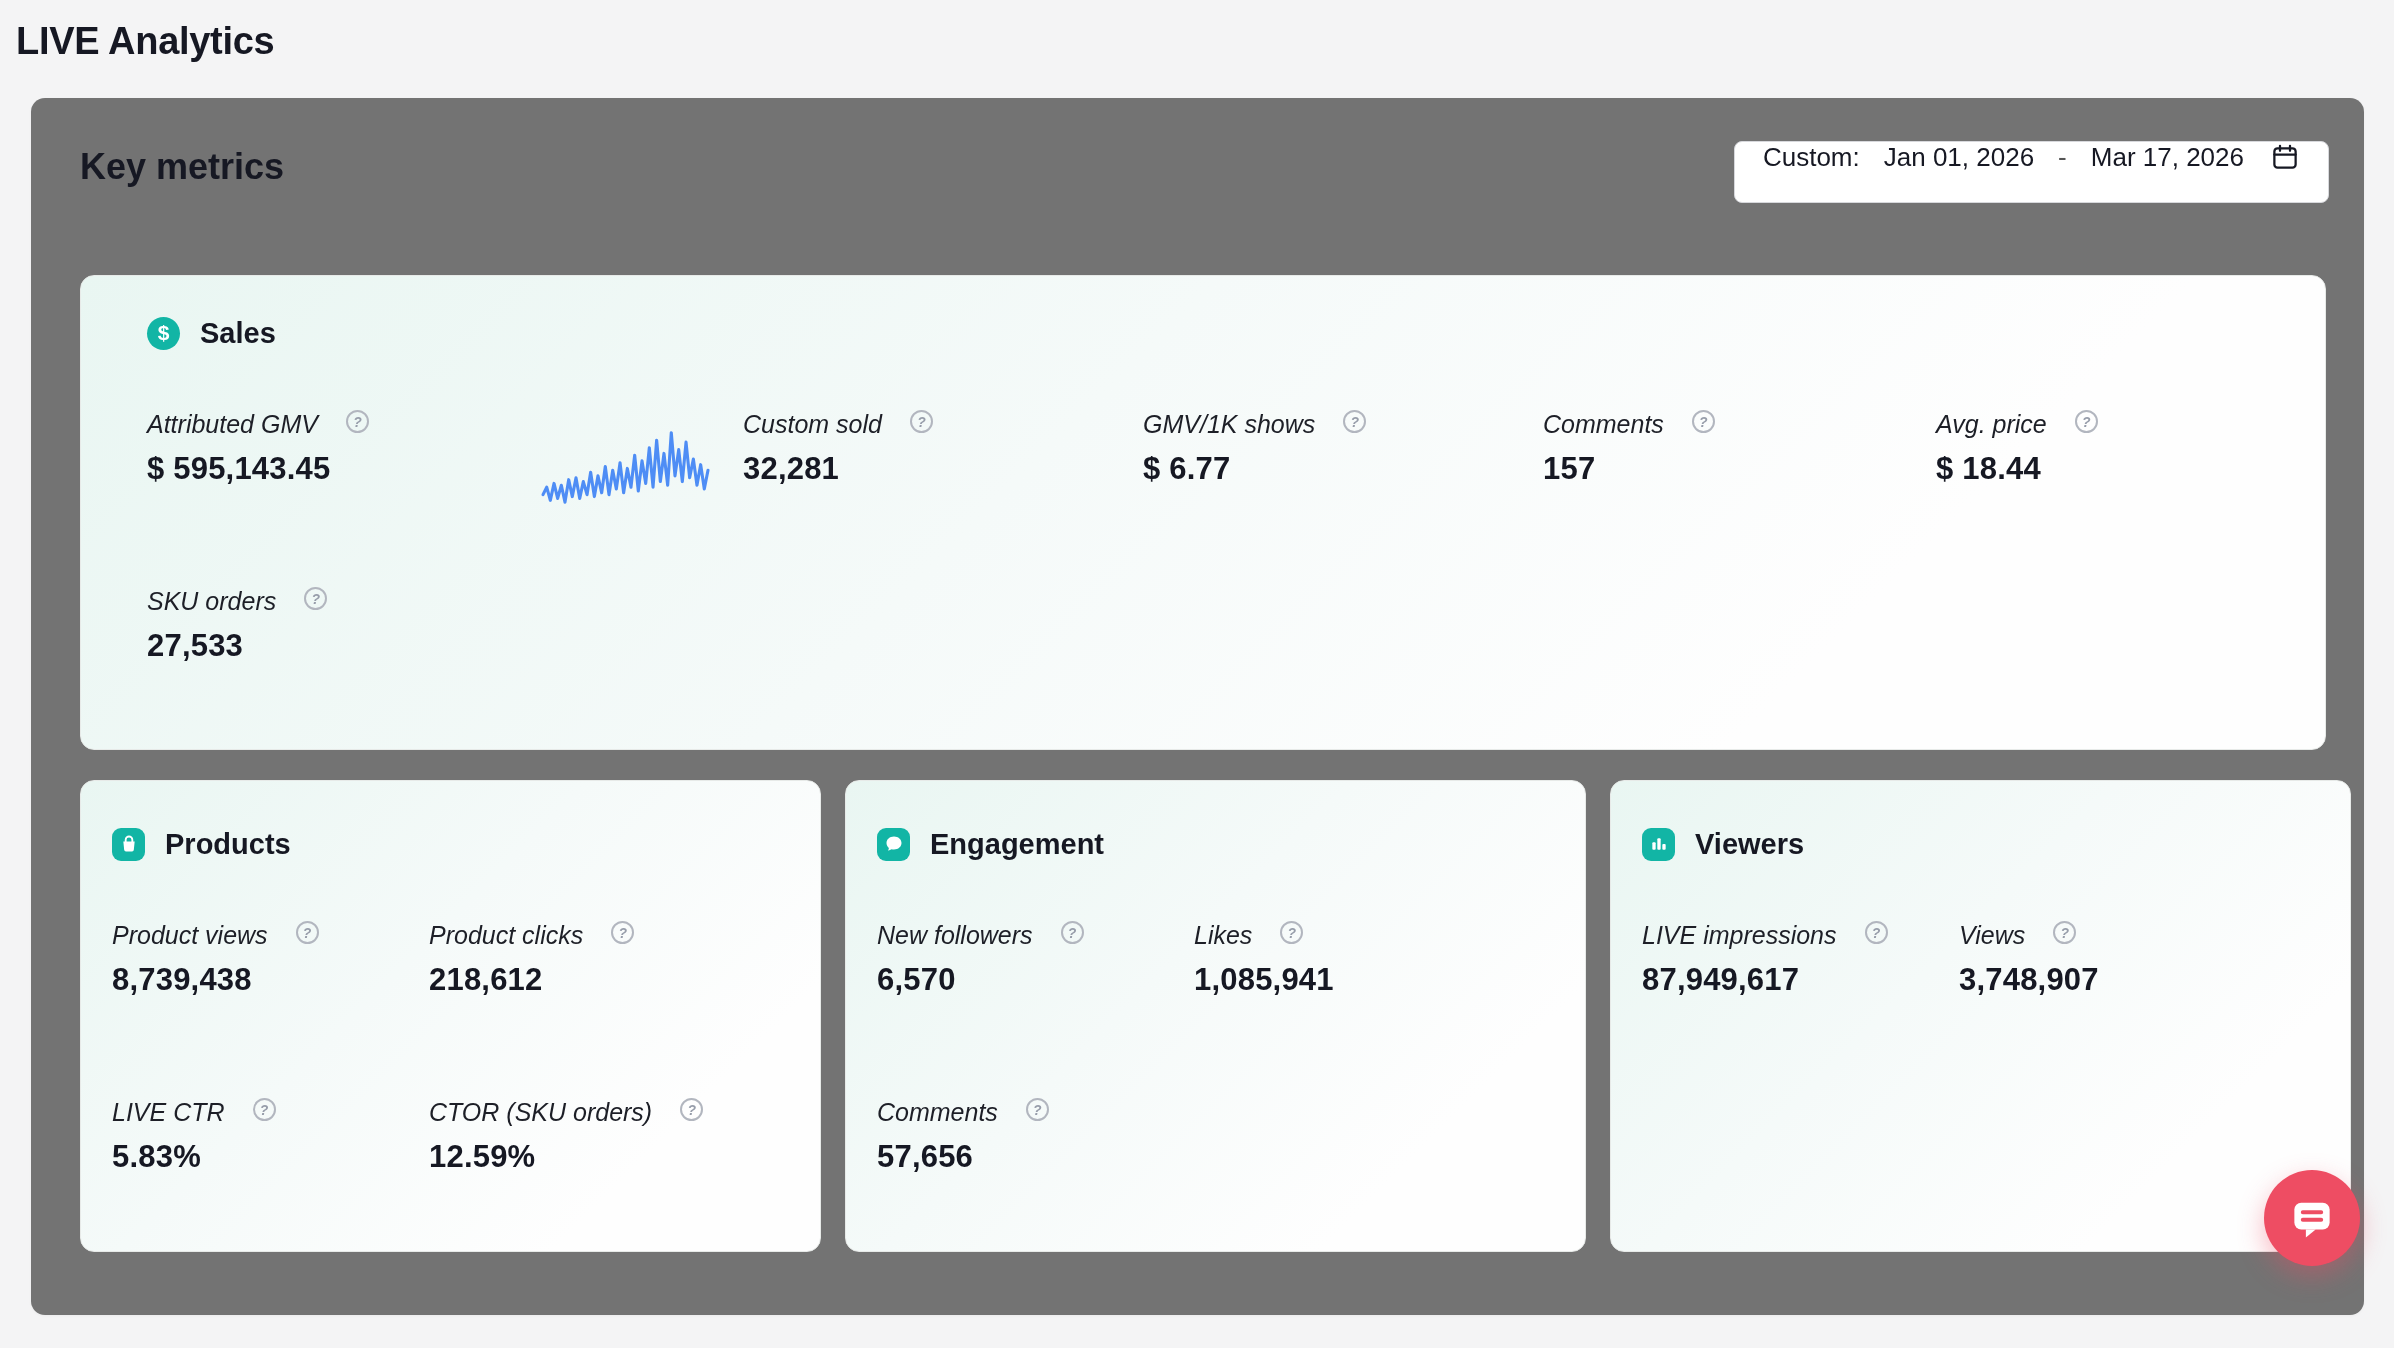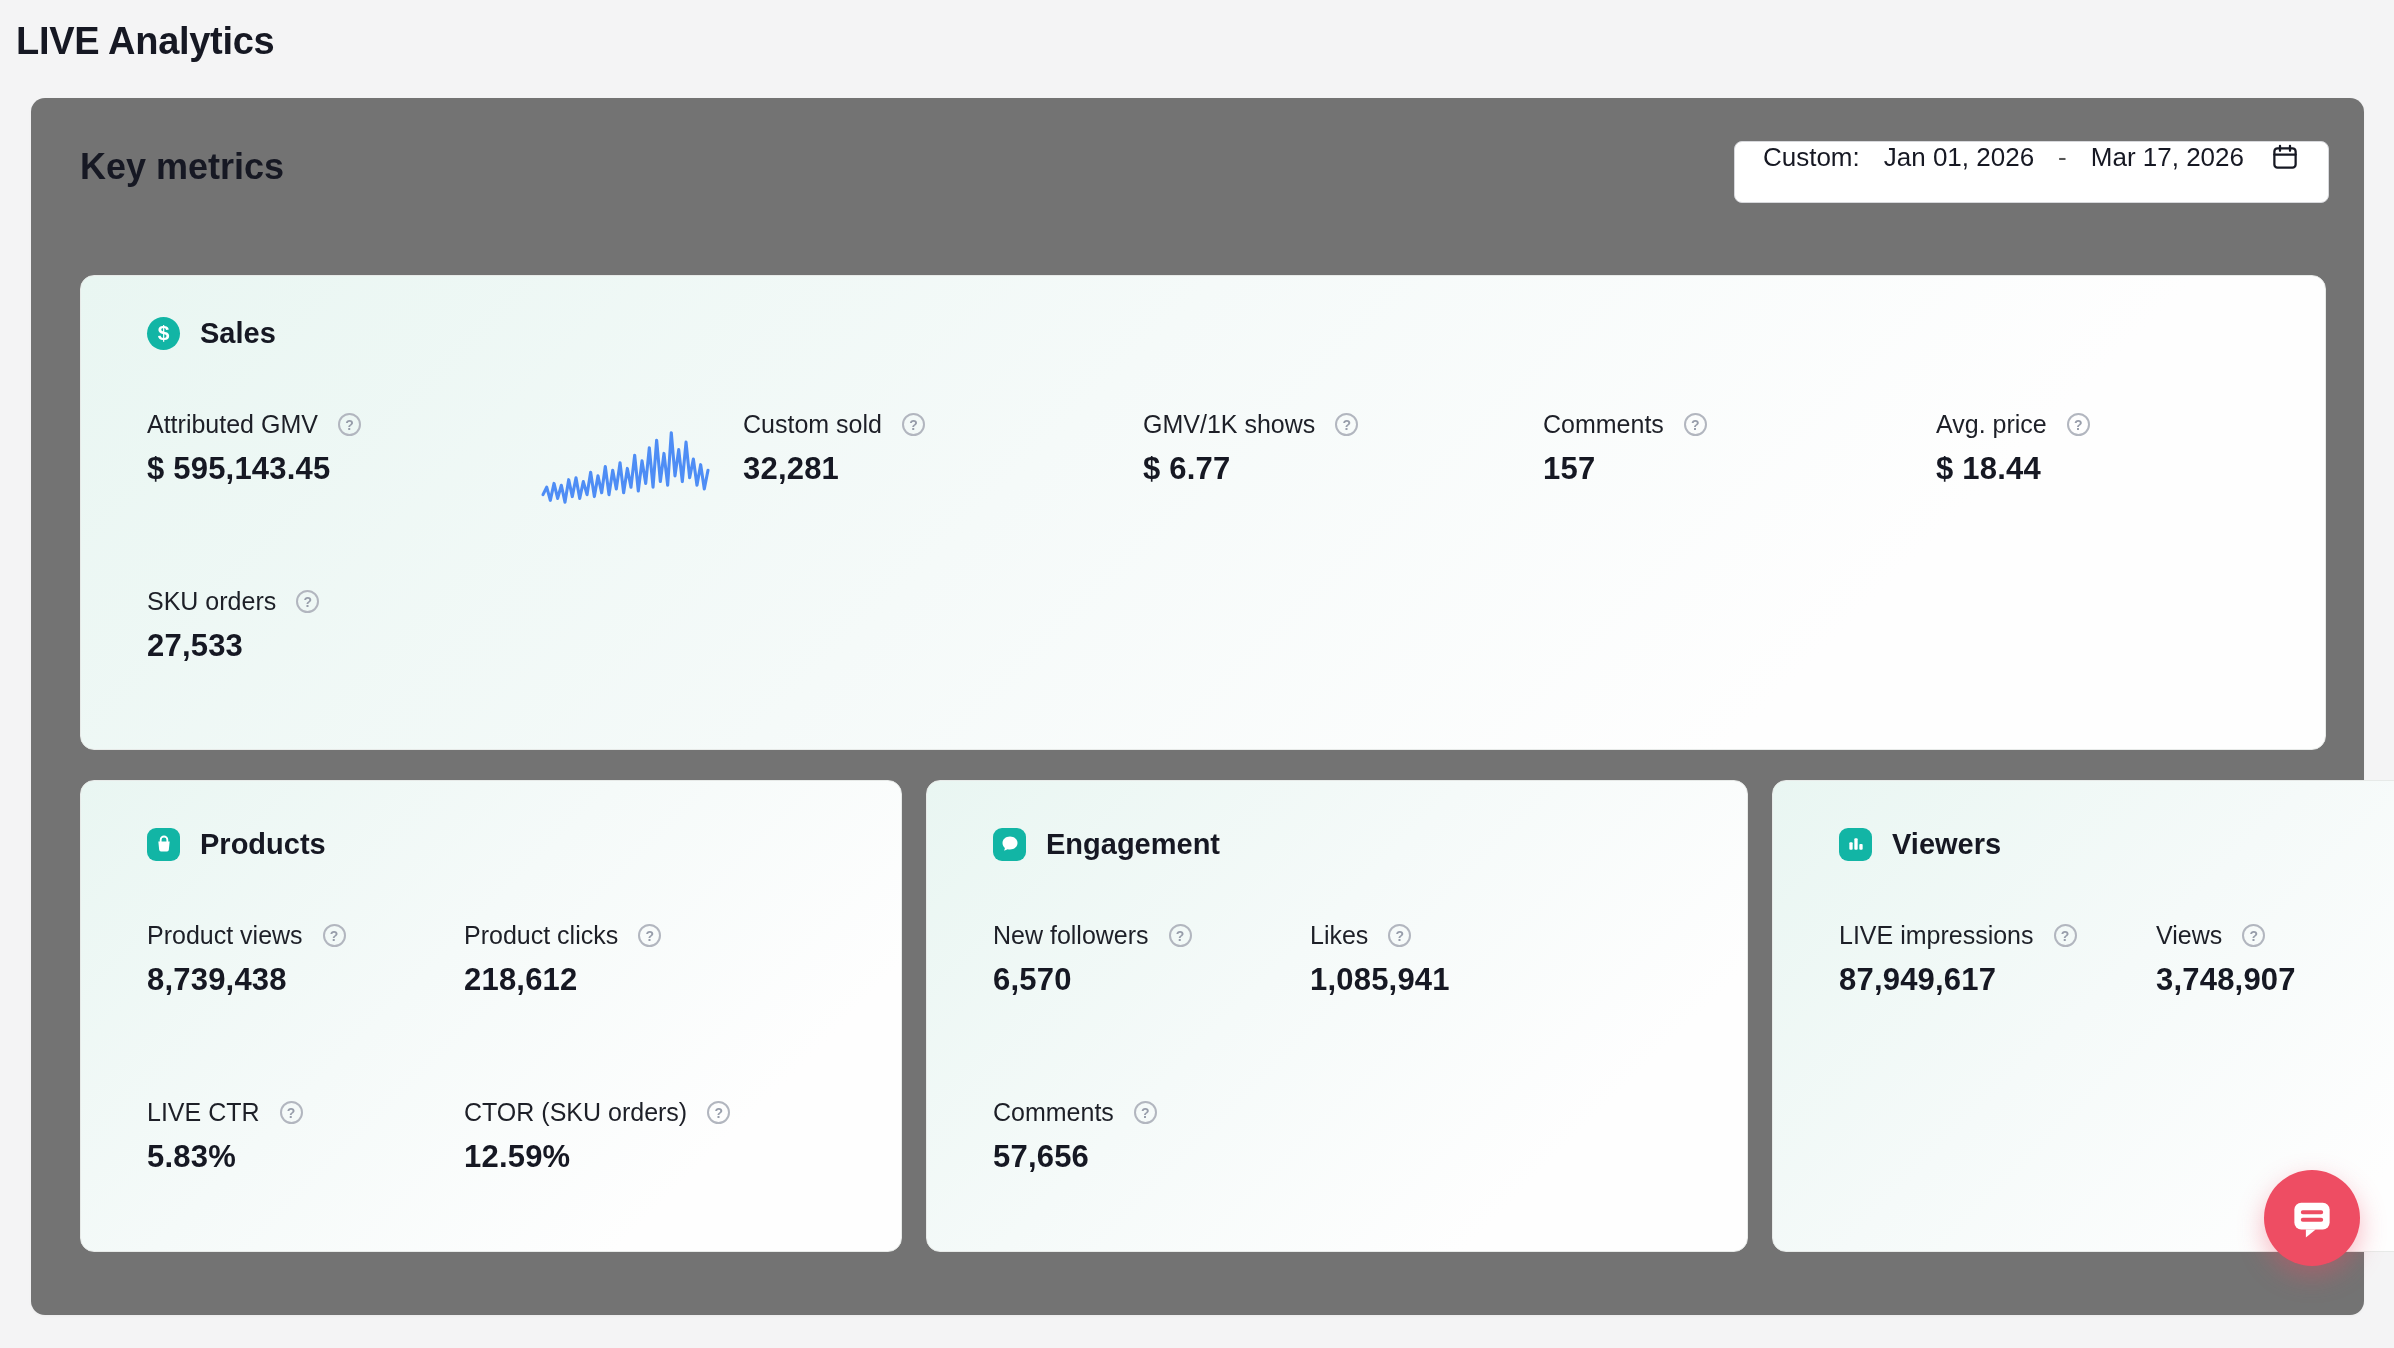--- a/index.html
+++ b/index.html
@@ -55,39 +55,39 @@
     font-size: 21px; font-weight: 700;
     display: flex; align-items: center; justify-content: center;
   }
   .icon-square {
     width: 33px; height: 33px; border-radius: 9px;
     background: var(--teal, #12b5a5);
     display: flex; align-items: center; justify-content: center;
   }
   .section-title { font-size: 29px; font-weight: 600; }
 
-  .metric-label { display: flex; align-items: center; gap: 20px; font-size: 25px; color: #1d1f27; }
+  .metric-label { display: flex; gap: 28px; font-size: 25px; color: #1d1f27; font-style: italic; }
   .help {
     width: 23px; height: 23px; flex: 0 0 23px;
     border: 2px solid #b2b6bf; border-radius: 50%;
     color: #979daa; font-size: 14px; font-weight: 700;
     display: inline-flex; align-items: center; justify-content: center;
     cursor: pointer; user-select: none;
   }
   .metric-value { margin-top: 12px; font-size: 31px; font-weight: 700; letter-spacing: 0.2px; }
 
   .sales-metrics { position: relative; display: flex; margin-top: 60px; }
   .col-1 { width: 596px; } .col-2 { width: 400px; } .col-3 { width: 400px; }
   .col-4 { width: 393px; } .col-5 { flex: 1; }
   .sales-row2 { margin-top: 100px; }
   .sparkline { position: absolute; left: 396px; top: 14px; width: 165px; height: 97px; }
   .sparkline svg { width: 100%; height: 100%; overflow: visible; }
 
   .cards-row { position: absolute; left: 49px; top: 682px; display: flex; gap: 24px; }
-  .sub-card { width: 822px; height: 472px; padding: 46px 40px 0 66px; }
+  .sub-card { width: 741px; height: 472px; padding: 46px 40px 0 31px; }
   .sub-metrics { margin-top: 60px; display: grid; grid-template-columns: 317px 1fr; row-gap: 100px; }
 
   .chat-fab {
     position: absolute; left: 2264px; top: 1170px;
     width: 96px; height: 96px; border-radius: 50%;
     background: var(--pink, #ee4d63);
     display: flex; align-items: center; justify-content: center;
     box-shadow: 0 10px 26px rgba(238, 77, 99, 0.38);
     cursor: pointer;
   }

